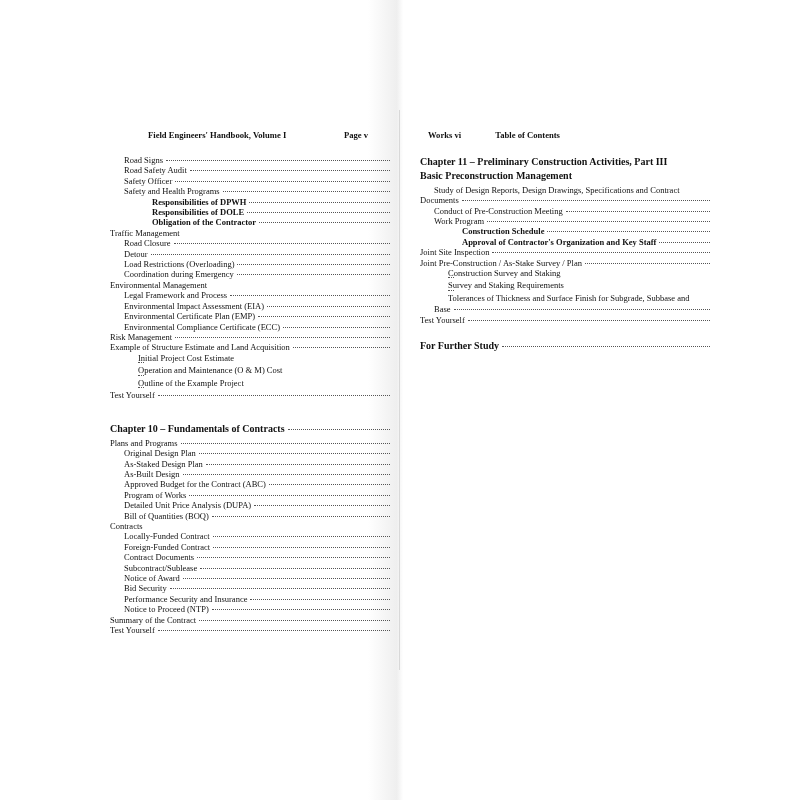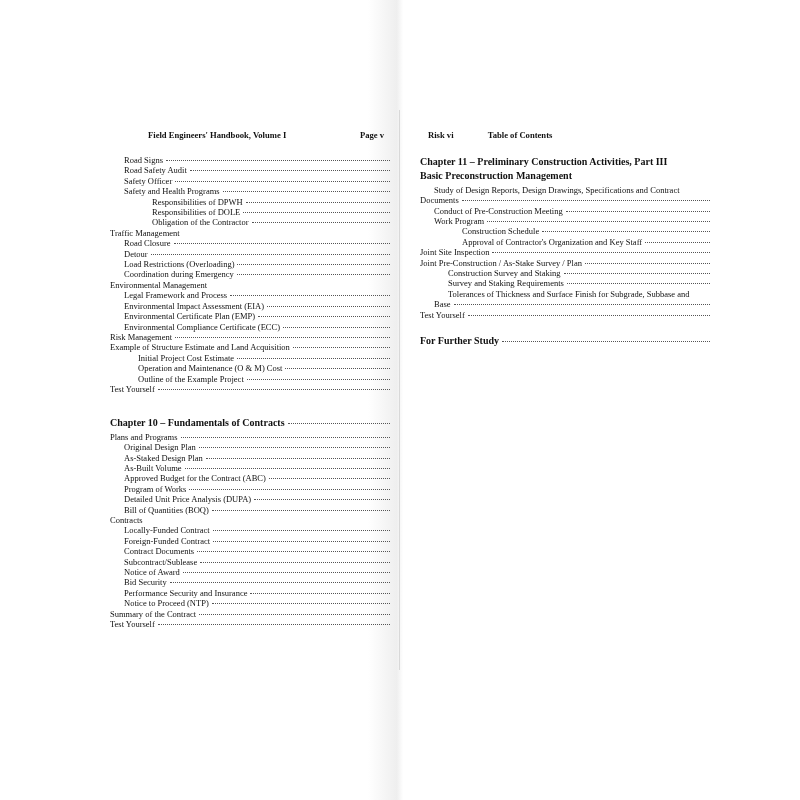--- a/index.html
+++ b/index.html
@@ -51,21 +51,21 @@
     font-weight: bold;
     font-family: "Liberation Serif", serif;
     margin-bottom: 14px;
     height: 11px;
     white-space: nowrap;
   }
   .runhead .rh-title {
     display: inline-block;
   }
   .runhead-left .rh-title { margin-left: 38px; }
-  .runhead-left .rh-folio { float: right; margin-right: 6px; font-family: Liberation Serif, serif; }
+  .runhead-left .rh-folio { float: right; margin-right: 22px; font-family: Liberation Serif, serif; }
   .runhead-right .rh-folio { display: inline-block; margin-left: 8px; }
   .runhead-right .rh-title { margin-left: 32px; }
 
   .chapter-title {
     font-size: 10px;
     font-weight: bold;
     font-family: Liberation Serif, serif;
     line-height: 13.4px;
     margin: 0 0 2px 0;
     white-space: nowrap;
@@ -91,22 +91,22 @@
     border-bottom: 1px dotted #555;
     position: relative;
     top: -2px;
     min-width: 6px;
     height: 1px;
   }
   .toc-entry.noleader .leader { border-bottom: none; }
 
   .lvl0 { padding-left: 0px; }
   .lvl1 { padding-left: 14px; }
-  .lvl2 { padding-left: 28px; }
-  .lvl3 { padding-left: 42px; }
+  .lvl2 { padding-left: 28px; flex-direction: column; }
+  .lvl3 { padding-left: 42px; font-weight: bold; }
   .gap-md { height: 14px; }
   .gap-lg { height: 22px; }
 </style>
 </head>
 <body>
 
 <div class="page-wrap">
   <div class="spread"></div>
   <div class="gutter"></div>
 
@@ -225,21 +225,21 @@
         </li>
       <li class="toc-entry lvl1">
           <span class="txt">Original Design Plan</span>
           <span class="leader"></span>
         </li>
       <li class="toc-entry lvl1">
           <span class="txt">As-Staked Design Plan</span>
           <span class="leader"></span>
         </li>
       <li class="toc-entry lvl1">
-          <span class="txt">As-Built Volume</span>
+          <span class="txt">As-Built Design</span>
           <span class="leader"></span>
         </li>
       <li class="toc-entry lvl1">
           <span class="txt">Approved Budget for the Contract (ABC)</span>
           <span class="leader"></span>
         </li>
       <li class="toc-entry lvl1">
           <span class="txt">Program of Works</span>
           <span class="leader"></span>
         </li>
@@ -293,21 +293,21 @@
         </li>
       <li class="toc-entry lvl0">
           <span class="txt">Test Yourself</span>
           <span class="leader"></span>
         </li>
     </ul>
   </div>
 
   <div class="page page-right">
     <div class="runhead runhead-right">
-      <span class="rh-folio">Risk vi</span>
+      <span class="rh-folio">Works vi</span>
       <span class="rh-title">Table of Contents</span>
     </div>
 
     <div class="chapter-title">Chapter 11 – Preliminary Construction Activities, Part III</div>
     <div class="chapter-title second-line">Basic Preconstruction Management</div>
 
     <ul class="toc">
       <li class="toc-entry lvl1 noleader">
           <span class="txt">Study of Design Reports, Design Drawings, Specifications and Contract</span>
           <span class="leader"></span>

